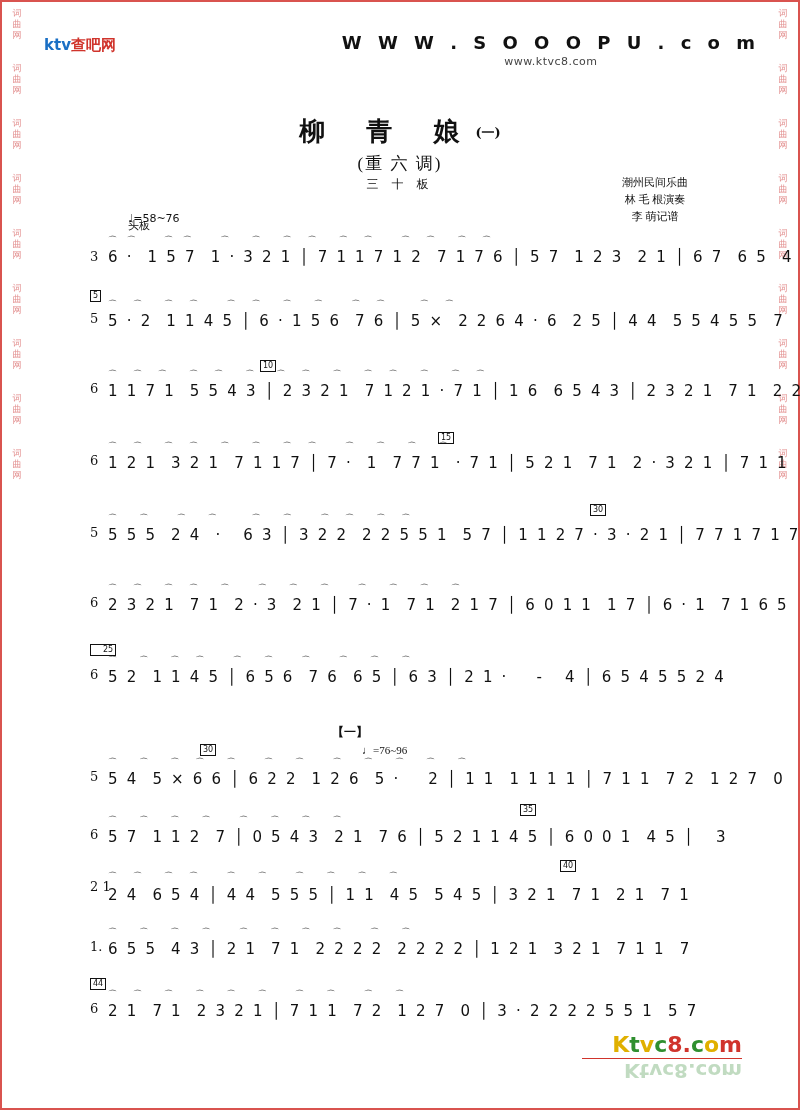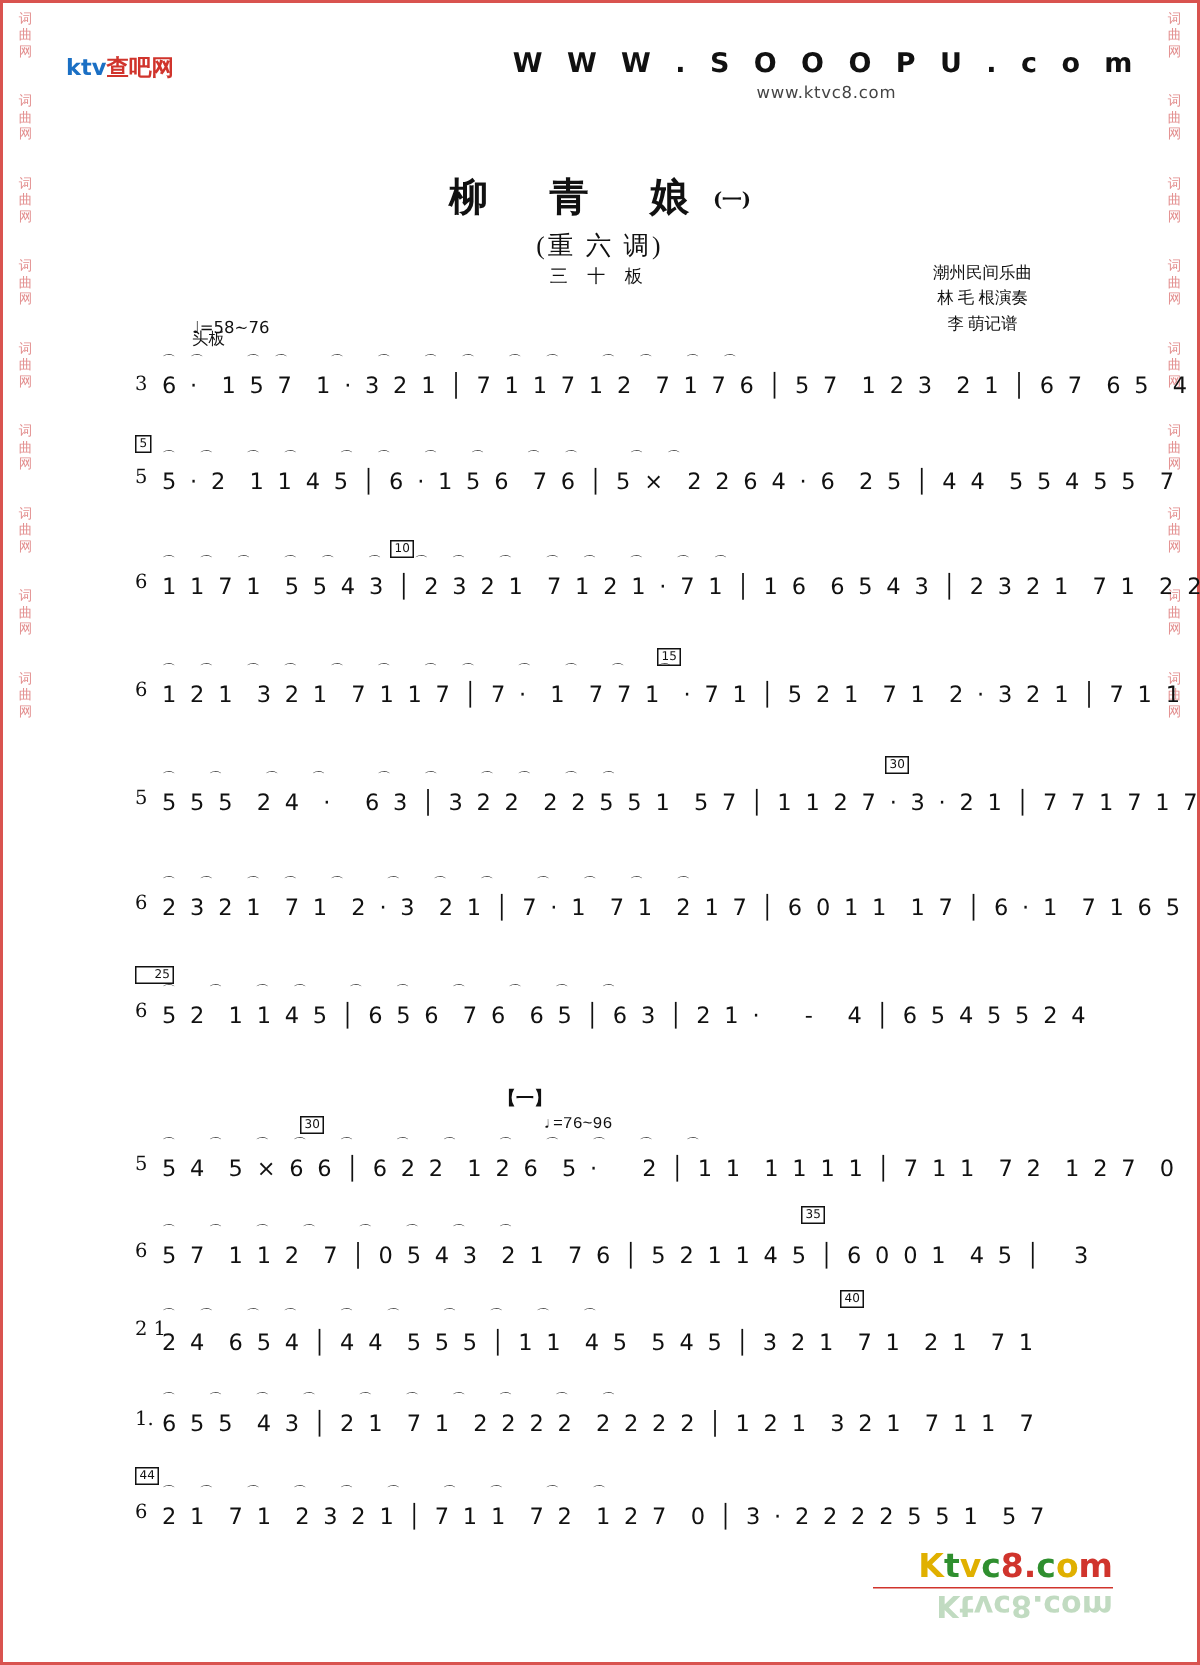--- a/index.html
+++ b/index.html
@@ -80,21 +80,21 @@
 
   .toubanlabel{
     position:absolute;left:96px;top:188px;font-size:11px;color:#111;margin-top:24px;
   }
   .tempo1{
     position:absolute;left:96px;top:206px;font-size:11px;color:#111;
     font-family:"DejaVu Sans", sans-serif;
   }
   .tempo2{
     position:absolute;left:330px;top:738px;font-size:11px;color:#111;
-    font-family:Liberation Mono, monospace;
+    font-family:Liberation Serif, serif;
   }
   .sectionmark{
     position:absolute;left:300px;top:718px;font-size:12px;color:#111;font-weight:bold;
   }
 
   
   .sys{
     position:absolute;left:58px;right:20px;
     font-family:"DejaVu Sans", sans-serif;
     color:#111;
@@ -323,21 +323,21 @@
     <div class="tempo2">♩=76~96</div>
 
     <div class="sys" style="top:748px;">
       <div class="barno" style="left:110px;top:-10px;">30</div>
       <div class="clef" style="top:16px;">5</div>
       <div class="orn" style="top:2px;">⌒   ⌒   ⌒  ⌒   ⌒    ⌒   ⌒    ⌒   ⌒   ⌒   ⌒   ⌒</div>
       <div class="notes" style="top:16px;">5 4  5 × 6 6 │ 6 2 2  1 2 6  5 ·    2 │ 1 1  1 1 1 1 │ 7 1 1  7 2  1 2 7  0</div>
     </div>
 
     <div class="sys" style="top:806px;">
-      <div class="barno" style="left:444px;top:-8px;">35</div>
+      <div class="barno" style="left:430px;top:-8px;">35</div>
       <div class="clef" style="top:16px;">6</div>
       <div class="orn" style="top:2px;">⌒   ⌒   ⌒   ⌒    ⌒   ⌒   ⌒   ⌒</div>
       <div class="notes" style="top:16px;">5 7  1 1 2  7 │ 0 5 4 3  2 1  7 6 │ 5 2 1 1 4 5 │ 6 0 0 1  4 5 │   3</div>
     </div>
 
     <div class="sys" style="top:862px;">
       <div class="barno" style="left:470px;top:-8px;text-align:right;">40</div>
       <div class="clef" style="top:12px;">2 1</div>
       <div class="orn" style="top:2px;">⌒  ⌒   ⌒  ⌒    ⌒   ⌒    ⌒   ⌒   ⌒   ⌒</div>
       <div class="notes" style="top:18px;">2 4  6 5 4 │ 4 4  5 5 5 │ 1 1  4 5  5 4 5 │ 3 2 1  7 1  2 1  7 1</div>

